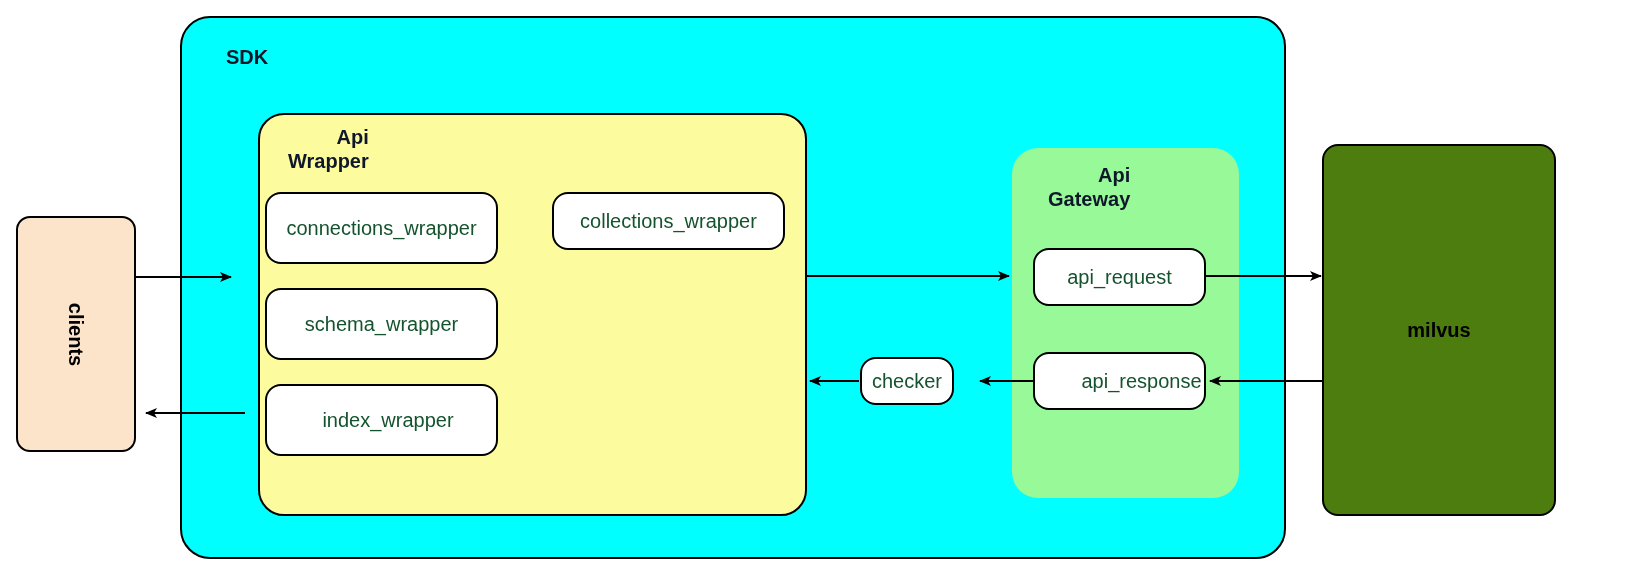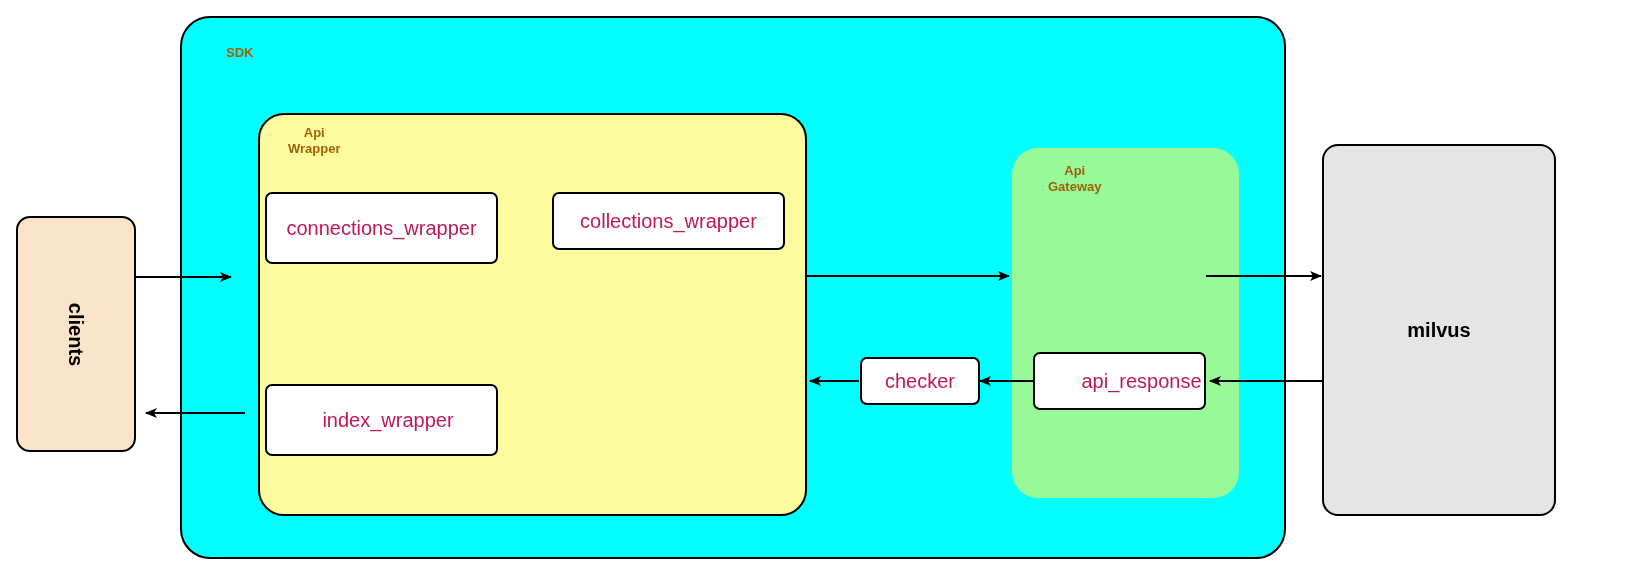--- a/index.html
+++ b/index.html
@@ -31,25 +31,25 @@
     width: 1106px;
     height: 543px;
     background: #00ffff;
     border: 2px solid #000000;
     border-radius: 30px;
     display: block;
   }
   .container-label {
     position: absolute;
     font-weight: bold;
-    font-size: 13px;
-    color: #a16207;
+    font-size: 20px;
+    color: #0f172a;
     line-height: 1.22;
     white-space: pre-line;
-    text-align: center;
+    text-align: right;
   }
   .sdk-label {
     left: 44px;
     top: 27px;
   }
 
   
   .wrapper-box {
     left: 258px;
     top: 113px;
@@ -77,38 +77,38 @@
   }
   .gateway-label {
     left: 36px;
     top: 15px;
   }
 
   
   .leaf {
     background: #ffffff;
     border: 2px solid #000000;
-    border-radius: 7px;
-    font-size: 20px;
-    color: #be185d;
+    border-radius: 16px;
+    font-size: 20px;
+    color: #14532d;
   }
   .lw { left: 265px; width: 233px; height: 72px; }
   .rw { left: 552px; width: 233px; height: 58px; }
   .row1 { top: 192px; }
   .row2 { top: 288px; }
   .row3 { top: 384px; padding-left: 13px; }
 
   .gw-leaf { left: 1033px; width: 173px; height: 58px; }
   .gw-row1 { top: 248px; }
   .gw-row2 { top: 352px; padding-left: 44px; }
 
   .checker-box {
     left: 860px;
     top: 357px;
-    width: 120px;
+    width: 94px;
     height: 48px;
     justify-content: center;
   }
 
   
   .clients-box {
     left: 16px;
     top: 216px;
     width: 120px;
     height: 236px;
@@ -121,21 +121,21 @@
     font-size: 20px;
     color: #000000;
     transform: rotate(90deg);
     white-space: nowrap;
   }
   .milvus-box {
     left: 1322px;
     top: 144px;
     width: 234px;
     height: 372px;
-    background: #e5e5e5;
+    background: #4d7c0f;
     border: 2px solid #000000;
     border-radius: 16px;
     font-weight: bold;
     font-size: 20px;
     color: #000000;
   }
 
   
   #arrows {
     position: absolute;
@@ -163,31 +163,37 @@
     <span class="container-label wrapper-label">Api
 Wrapper</span>
   </div>
 
   <div class="node leaf lw row1">
     <span>connections_wrapper</span>
   </div>
   <div class="node leaf rw row1">
     <span>collections_wrapper</span>
   </div>
+  <div class="node leaf lw row2">
+    <span>schema_wrapper</span>
+  </div>
   <div class="node leaf lw row3">
     <span>index_wrapper</span>
   </div>
 
   <div class="node leaf checker-box">
     <span>checker</span>
   </div>
 
   <div class="node gateway-box">
     <span class="container-label gateway-label">Api
 Gateway</span>
+  </div>
+  <div class="node leaf gw-leaf gw-row1">
+    <span>api_request</span>
   </div>
   <div class="node leaf gw-leaf gw-row2">
     <span>api_response</span>
   </div>
 
   <div class="node milvus-box">
     <span>milvus</span>
   </div>
 
   <svg id="arrows" viewBox="0 0 1634 574">

